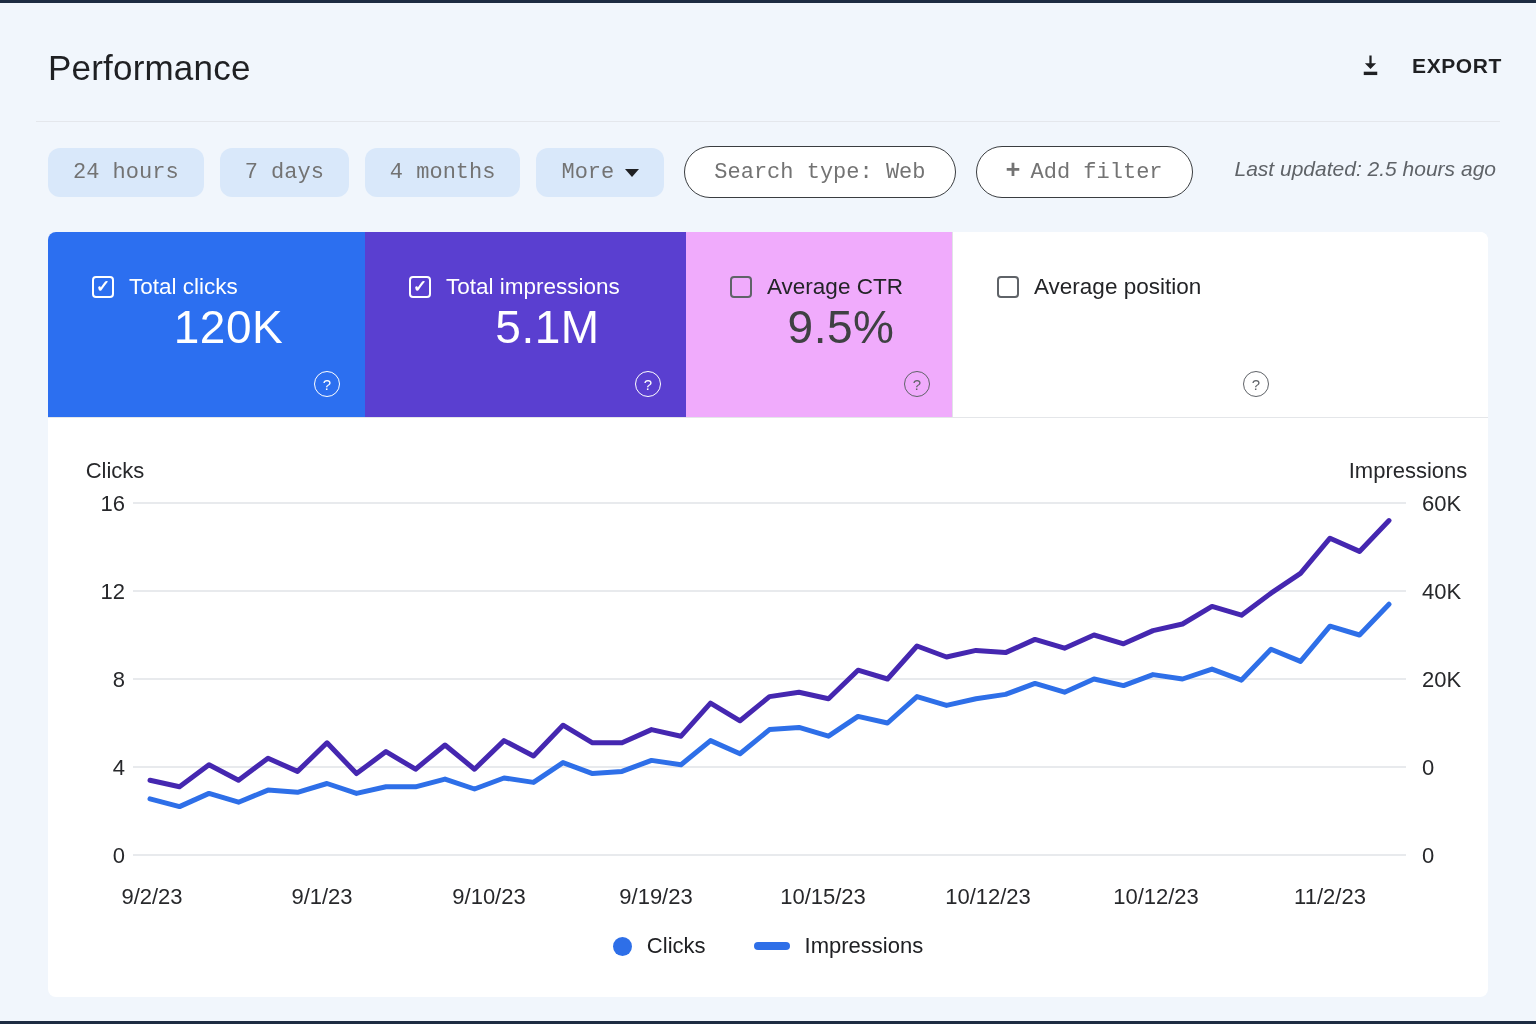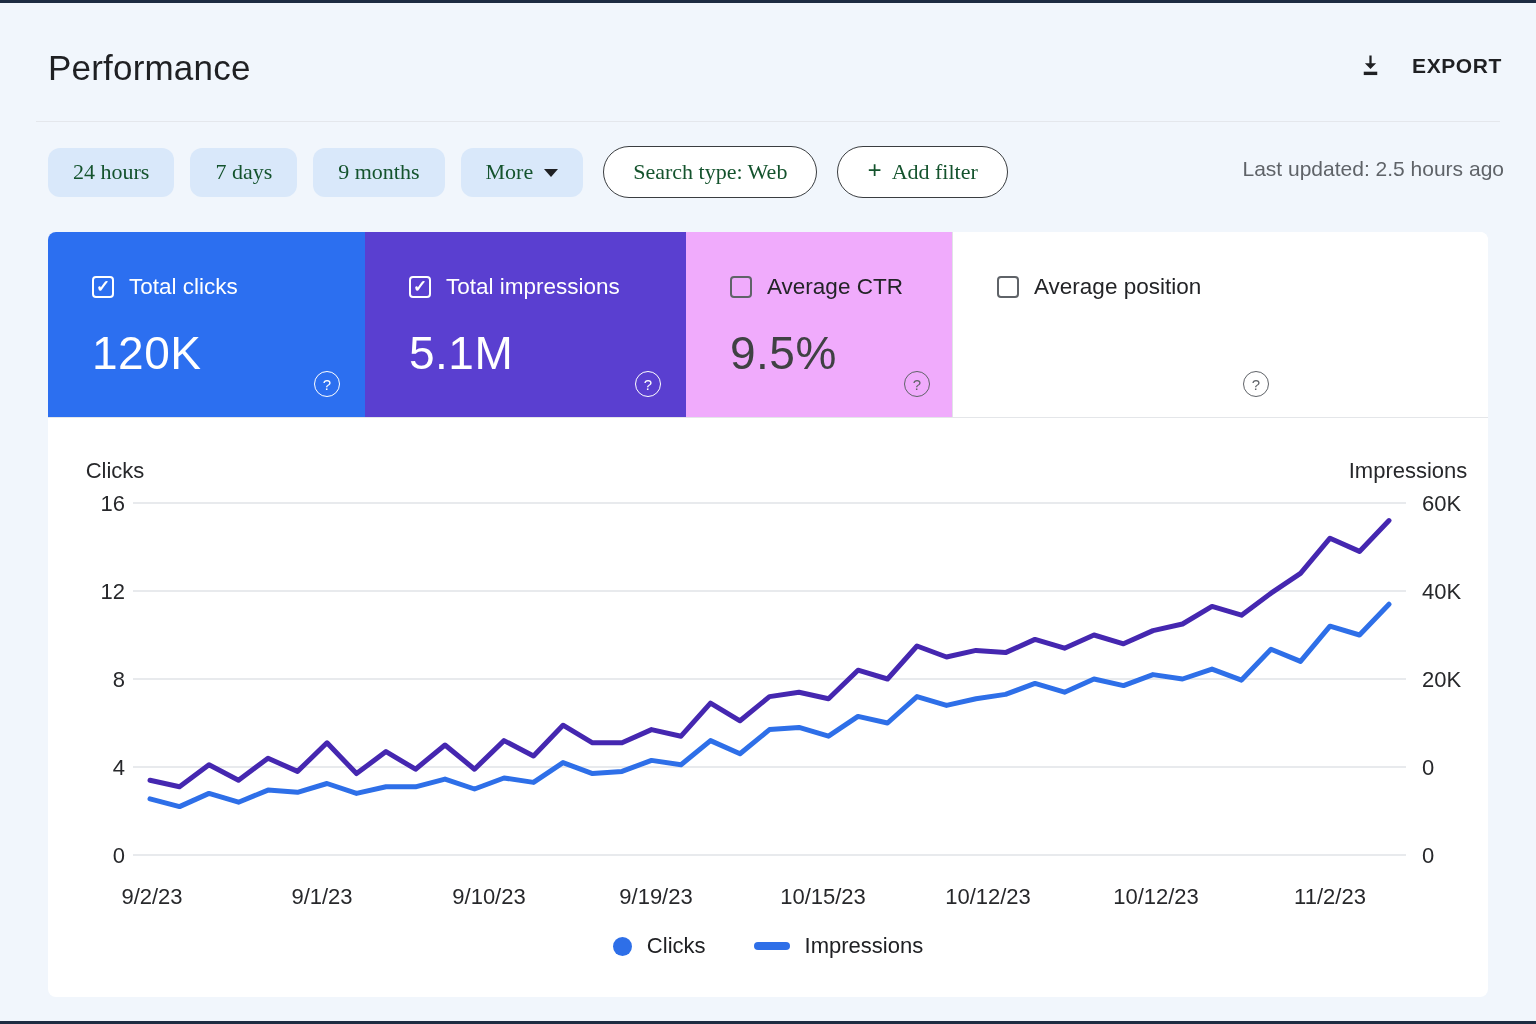--- a/index.html
+++ b/index.html
@@ -12,47 +12,47 @@
   
   .page-title { position:absolute; left:48px; top:48px; font-size:35px; font-weight:400; color:#1f2023; letter-spacing:0.2px; }
   .export-btn { position:absolute; right:34px; top:52px; display:flex; align-items:center; gap:28px;
     background:none; border:none; cursor:pointer; font-family:inherit;
     font-size:21px; font-weight:600; letter-spacing:0.6px; color:#1f2023; }
   .export-btn svg { display:block; }
   .header-divider { position:absolute; left:36px; right:36px; top:121px; height:1px; background:#e4e7ec; }
 
   
   .toolbar { position:absolute; left:48px; top:146px; display:flex; align-items:center; gap:16px; }
-  .chip { height:49px; display:flex; align-items:center; padding:0 25px; font-size:22px; color:#14532d;
-    background:#d9e8fa; border:none; border-radius:12px; font-family:Liberation Serif, serif; cursor:pointer; white-space:nowrap; }
+  .chip { height:49px; display:flex; align-items:center; padding:0 25px; font-size:22px; color:#737373;
+    background:#d9e8fa; border:none; border-radius:12px; font-family:Liberation Mono, monospace; cursor:pointer; white-space:nowrap; }
   .chip.outlined { background:#ffffff; border:1.5px solid #3a3d40; border-radius:27px; height:52px; padding:12px 29px; margin-left:4px; }
   .caret-down { width:0; height:0; border-left:7px solid transparent; border-right:7px solid transparent;
     border-top:8px solid #1f2023; margin-left:11px; transform:translateY(1px); }
   .plus-glyph { font-size:25px; font-weight:600; margin-right:10px; transform:translateY(-1px); }
-  .last-updated { position:absolute; right:32px; top:157px; font-size:21px; color:#5f6368; }
+  .last-updated { position:absolute; right:40px; top:157px; font-size:21px; color:#5f6368;font-style:italic; }
 
   
   .panel { position:absolute; left:48px; top:232px; width:1440px; height:765px; background:#ffffff; border-radius:8px; overflow:hidden; }
 
   
   .cards { display:flex; height:186px; border-bottom:1px solid #e4e6e9; }
   .card { position:relative; padding:42px 0 0 44px; cursor:pointer; }
   .card.c0 { width:317px; background:#2c6ff0; }
   .card.c1 { width:321px; background:#5a3fd0; }
   .card.c2 { width:267px; background:#f0abfc; border-right:1px solid #e1e3e6; }
   .card.c3 { flex:1; background:#ffffff; }
   .card-head { display:flex; align-items:center; gap:15px; }
   .checkbox { width:22px; height:22px; border-radius:4px; flex:0 0 auto; position:relative; }
   .card.selected .checkbox { border:2px solid #ffffff; }
   .card.unselected .checkbox { border:2px solid #5f6368; }
   .card.selected .checkbox::after { content:"✓"; position:absolute; left:2px; top:-2px; font-size:17px; font-weight:700; color:#ffffff; }
   .card-label { font-size:22.5px; }
   .card.selected .card-label { color:#ffffff; }
   .card.unselected .card-label { color:#232427; }
-  .card-value { margin-top:26px; font-size:46px; font-weight:500; letter-spacing:0.5px; }
+  .card-value { margin-top:0; font-size:46px; font-weight:500; letter-spacing:0.5px;text-align:center; }
   .card.selected .card-value { color:#ffffff; }
   .card.unselected .card-value { color:#3f4143; }
   .help-icon { position:absolute; bottom:20px; width:26px; height:26px; border-radius:50%;
     display:flex; align-items:center; justify-content:center; font-size:15px; cursor:pointer; }
   .card.c0 .help-icon, .card.c1 .help-icon { right:25px; border:1.5px solid #ffffff; color:#ffffff; }
   .card.c2 .help-icon { right:22px; border:1.5px solid #5f6368; color:#5f6368; }
   .card.c3 .help-icon { left:290px; border:1.5px solid #5f6368; color:#5f6368; }
 
   
   .chart-wrap { position:relative; }
@@ -78,21 +78,21 @@
     </svg>
   </span>
   <span>EXPORT</span>
 </button>
 
 <div class="header-divider"></div>
 
 <div class="toolbar">
   <button class="chip">24 hours</button>
   <button class="chip">7 days</button>
-  <button class="chip">9 months</button>
+  <button class="chip">4 months</button>
   <button class="chip">
     <span>More</span>
     <span class="caret-down"></span>
   </button>
   <button class="chip outlined">Search type: Web</button>
   <button class="chip outlined">
     <span class="plus-glyph">+</span>
     <span>Add filter</span>
   </button>
 </div>

